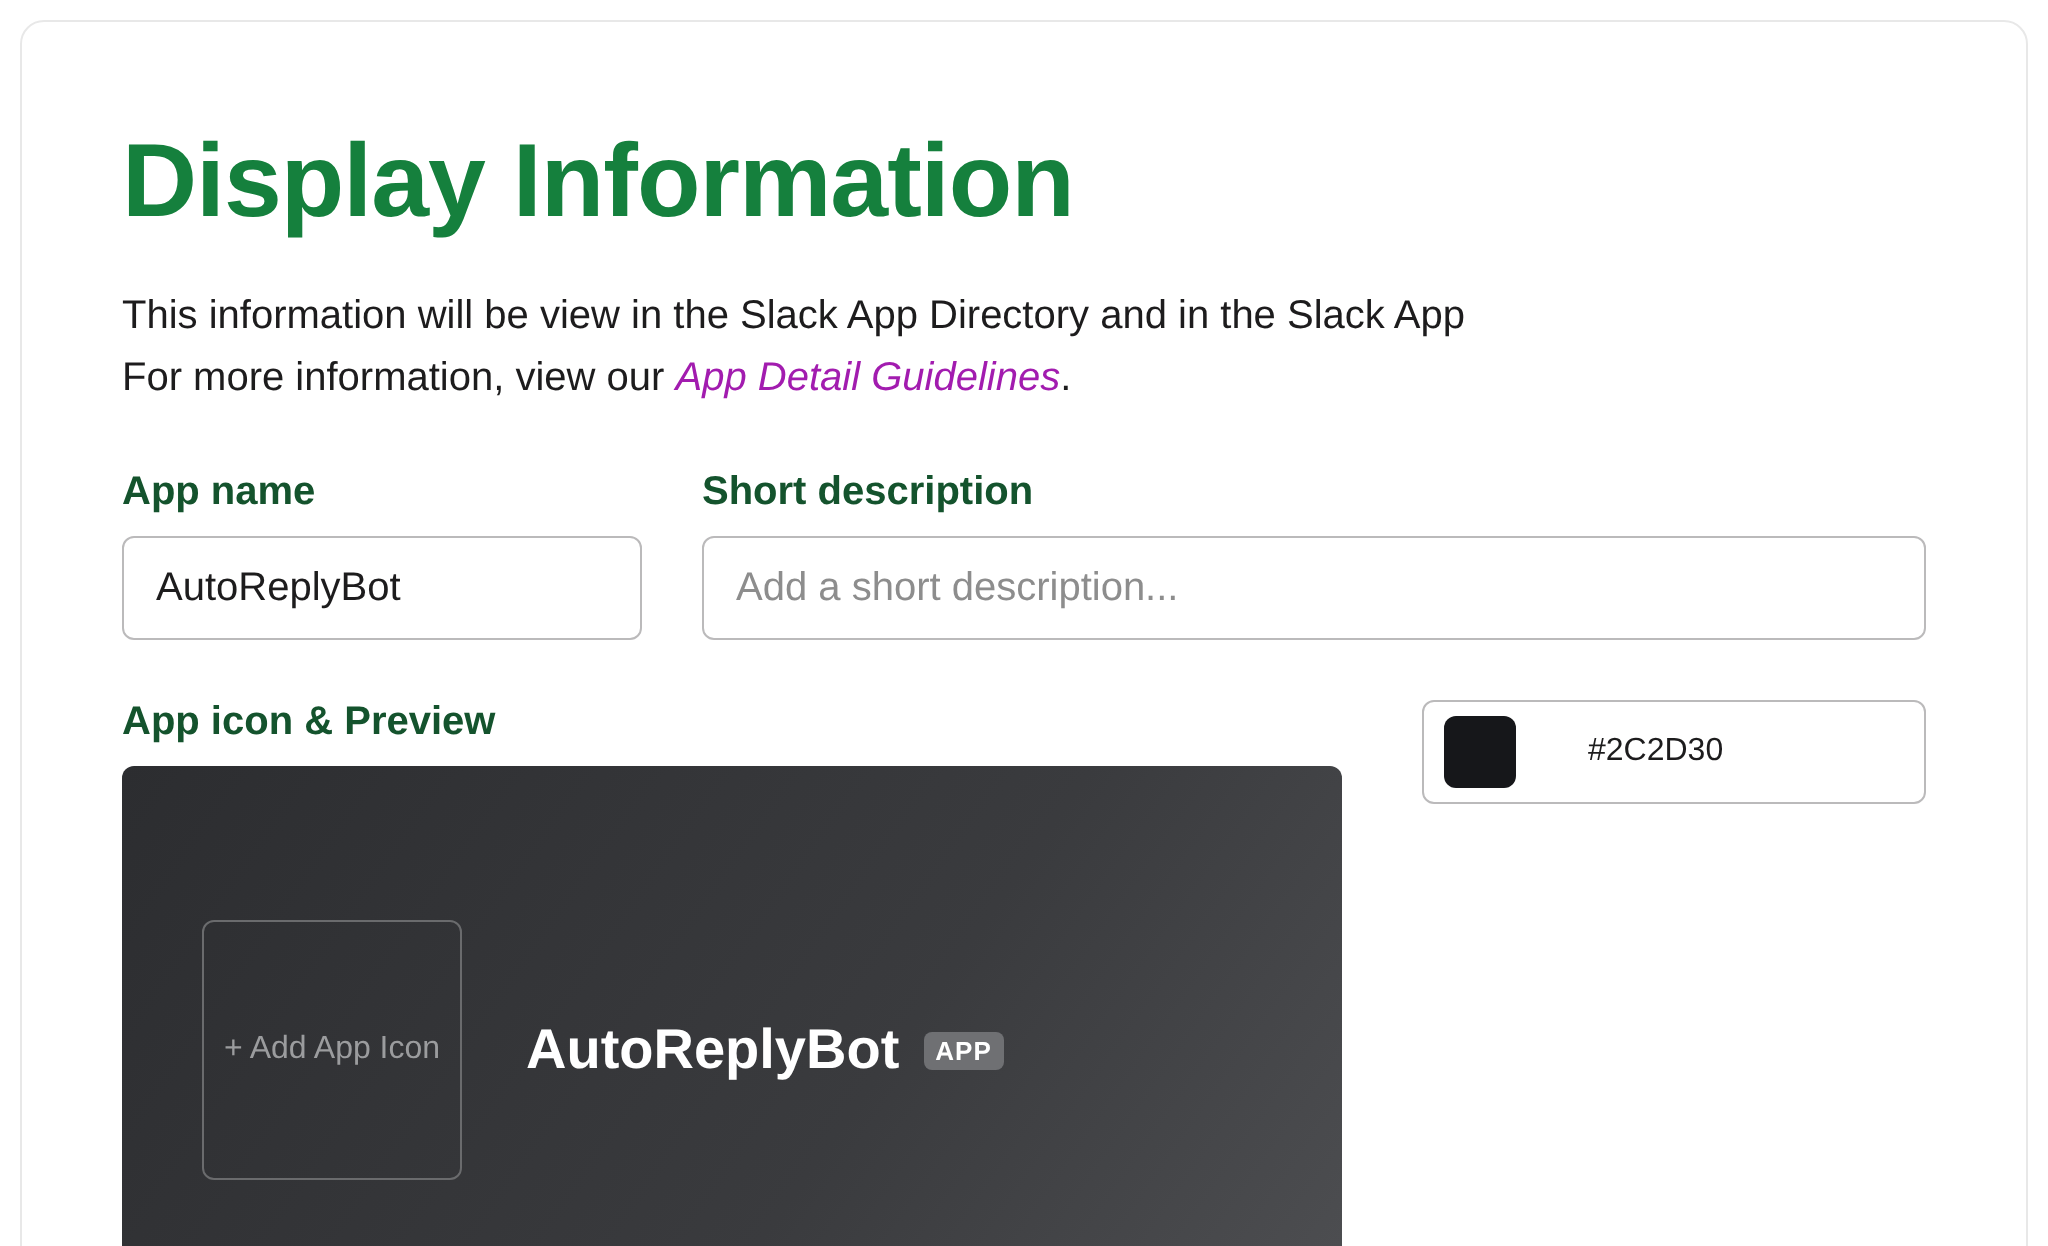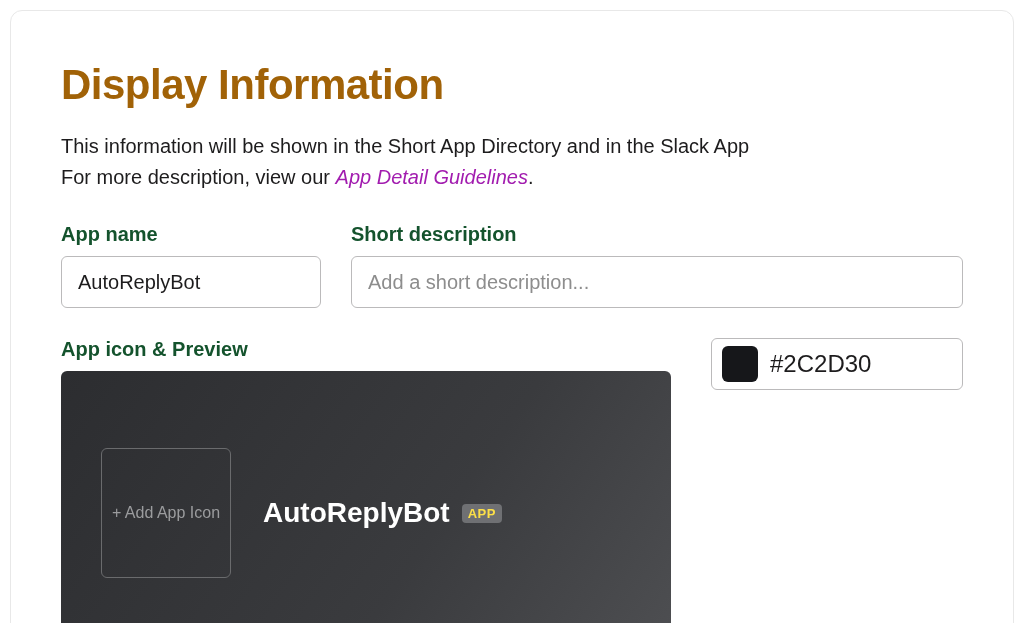--- a/index.html
+++ b/index.html
@@ -13,23 +13,23 @@
       padding: 10px;
     }
     .card {
       border: 1px solid #e8e8e8;
       border-radius: 12px;
       padding: 50px 50px 40px 50px;
       max-width: 1004px;
       margin: 0 auto;
     }
     .heading {
-      font-size: 42px;
+      font-size: 52px;
       font-weight: 900;
-      color: #a16207;
+      color: #15803d;
       letter-spacing: -0.5px;
       margin-bottom: 22px;
     }
     .description {
       font-size: 20px;
       color: #1d1c1d;
       line-height: 1.55;
       margin-bottom: 30px;
     }
     .description a {
@@ -109,21 +109,21 @@
       margin-left: 32px;
     }
     .preview-name {
       color: #ffffff;
       font-size: 28px;
       font-weight: 800;
     }
     .app-badge {
       display: inline-block;
       background: #6f7073;
-      color: #fde047;
+      color: #ffffff;
       font-size: 13px;
       font-weight: 700;
       padding: 2px 6px;
       border-radius: 4px;
       margin-left: 12px;
       letter-spacing: 0.5px;
     }
     .color-input-wrap {
       display: flex;
       align-items: center;
@@ -134,38 +134,39 @@
     }
     .color-swatch {
       width: 36px;
       height: 36px;
       border-radius: 6px;
       background: #16171a;
       flex-shrink: 0;
       margin-right: 12px;
     }
     .color-hex {
-      font-size: 24px;
+      font-size: 16px;
       color: #1d1c1d;
       border: none;
       outline: none;
       width: 100%;
       font-family: inherit;
+      margin-left: 24px;
     }
   </style>
 </head>
 <body>
 
 <div class="card">
 
   <h1 class="heading">Display Information</h1>
 
   <p class="description">
-    <span>This information will be shown in the Short App Directory and in the Slack App</span><br>
-    <span>For more description, view our </span><a href="#">App Detail Guidelines</a><span>.</span>
+    <span>This information will be view in the Slack App Directory and in the Slack App</span><br>
+    <span>For more information, view our </span><a href="#">App Detail Guidelines</a><span>.</span>
   </p>
 
   <div class="form-row">
     <div class="field-app-name">
       <label class="field-label">App name</label>
       <input type="text" class="text-input" value="AutoReplyBot" style="">
     </div>
     <div class="field-short-description">
       <label class="field-label">Short description</label>
       <input type="text" class="text-input" placeholder="Add a short description..." style="">

